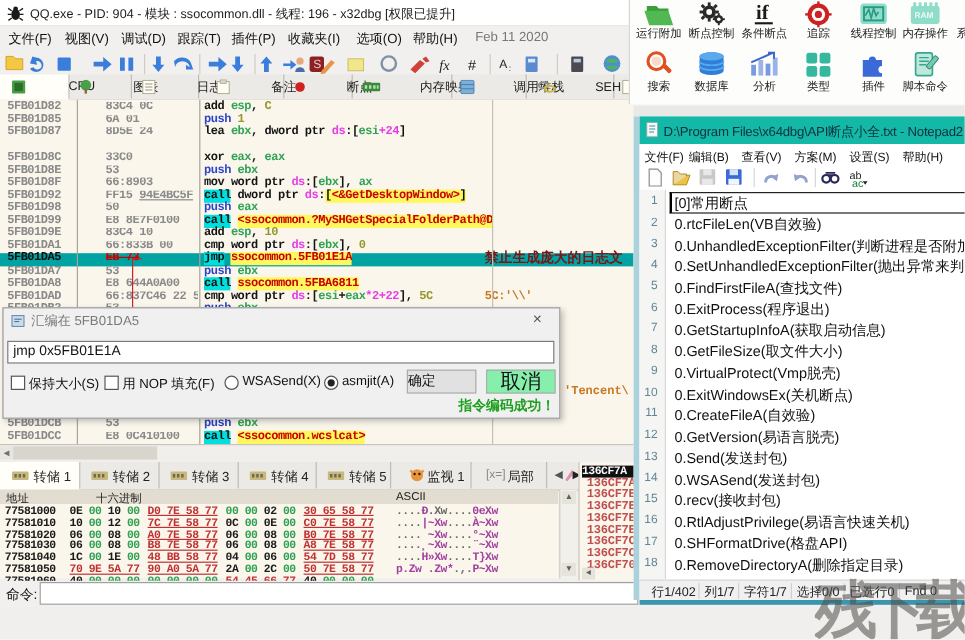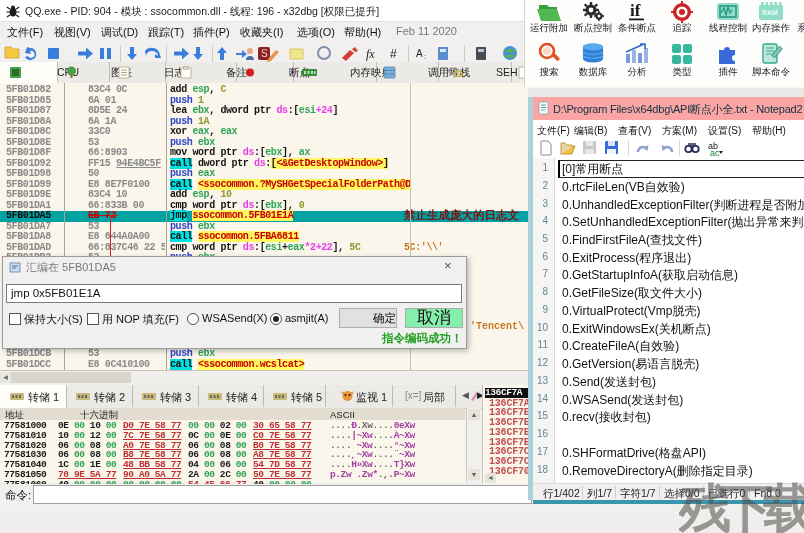--- a/index.html
+++ b/index.html
@@ -177,21 +177,20 @@
     <div class="tab" style="left:512px;width:30px">
         <svg width="12" height="13" style="position:absolute;left:6px;top:4px">
           <rect x="1" y="1" width="10" height="11" fill="#fffef4" stroke="#b0a890" stroke-width="0.8"></rect>
         </svg>
       </div>
   </div>
   <div class="r" id="disasm">
     <div class="drow" style="top:2px"><span class="da">5FB01D82</span><span class="db">83C4 0C</span><span class="di">add <span class="kg">esp</span>, <span class="kn">C</span></span></div>
     <div class="drow" style="top:12.5px"><span class="da">5FB01D85</span><span class="db">6A 01</span><span class="di"><span class="kp">push</span> <span class="kn">1</span></span></div>
     <div class="drow" style="top:23px"><span class="da">5FB01D87</span><span class="db">8D5E 24</span><span class="di">lea <span class="kg">ebx</span>, dword ptr <span class="kd">ds</span>:[<span class="kg">esi</span><span class="kd">+24</span>]</span></div>
-    <div class="drow" style="top:33.5px"><span class="da">5FB01D8A</span><span class="db">6A 1A</span><span class="di"><span class="kp">push</span> <span class="kn">1A</span></span></div>
     <div class="drow" style="top:44px"><span class="da">5FB01D8C</span><span class="db">33C0</span><span class="di">xor <span class="kg">eax</span>, <span class="kg">eax</span></span></div>
     <div class="drow" style="top:54.5px"><span class="da">5FB01D8E</span><span class="db">53</span><span class="di"><span class="kp">push</span> <span class="kg">ebx</span></span></div>
     <div class="drow" style="top:65px"><span class="da">5FB01D8F</span><span class="db">66:8903</span><span class="di">mov word ptr <span class="kd">ds</span>:[<span class="kg">ebx</span>], <span class="kg">ax</span></span></div>
     <div class="drow" style="top:75.5px"><span class="da">5FB01D92</span><span class="db">FF15 <u>94E4BC5F</u></span><span class="di"><span class="kc">call</span> dword ptr <span class="kd">ds</span>:<span class="ky"><span style="color:#101010">[</span>&lt;&amp;GetDesktopWindow&gt;<span style="color:#101010">]</span></span></span></div>
     <div class="drow" style="top:86px"><span class="da">5FB01D98</span><span class="db">50</span><span class="di"><span class="kp">push</span> <span class="kg">eax</span></span></div>
     <div class="drow" style="top:96.5px"><span class="da">5FB01D99</span><span class="db">E8 8E7F0100</span><span class="di"><span class="kc">call</span> <span class="ky">&lt;ssocommon.?MySHGetSpecialFolderPath@D</span></span></div>
     <div class="drow" style="top:107px"><span class="da">5FB01D9E</span><span class="db">83C4 10</span><span class="di">add <span class="kg">esp</span>, <span class="kn">10</span></span></div>
     <div class="drow" style="top:117.5px"><span class="da">5FB01DA1</span><span class="db">66:833B 00</span><span class="di">cmp word ptr <span class="kd">ds</span>:[<span class="kg">ebx</span>], <span class="kn">0</span></span></div>
     <div class="drow" style="top:128px;background:#00a2a2;width:528px"><span class="da" style="color:#101010;font-weight:bold">5FB01DA5</span><span class="db" style="color:#c80000;text-decoration:line-through">EB 73</span><span class="di"><span class="kc">jmp</span> <span class="ky">ssocommon.5FB01E1A</span><span style="position:absolute;left:234px;color:#7c1414;font-size:11.5px;letter-spacing:0">禁止生成庞大的日志文</span></span></div>
     <div class="drow" style="top:138.5px"><span class="da">5FB01DA7</span><span class="db">53</span><span class="di"><span class="kp">push</span> <span class="kg">ebx</span></span></div>
@@ -314,21 +313,21 @@
     </div>
     <div style="position:absolute;left:6px;top:56px;width:10px;height:10px;background:#fff;border:1px solid #555"></div>
     <span style="position:absolute;left:21px;top:55px;font-size:11px;color:#111">保持大小(S)</span>
     <div style="position:absolute;left:84px;top:56px;width:10px;height:10px;background:#fff;border:1px solid #555"></div>
     <span style="position:absolute;left:99px;top:55px;font-size:11px;color:#111">用 NOP 填充(F)</span>
     <div style="position:absolute;left:184px;top:56px;width:10px;height:10px;background:#fff;border:1px solid #555;border-radius:50%"></div>
     <span style="position:absolute;left:199px;top:55px;font-size:11px;color:#111">WSASend(X)</span>
     <div style="position:absolute;left:267px;top:56px;width:10px;height:10px;background:#fff;border:1px solid #555;border-radius:50%"></div>
     <div style="position:absolute;left:270px;top:59px;width:6px;height:6px;background:#222;border-radius:50%"></div>
     <span style="position:absolute;left:282px;top:55px;font-size:11px;color:#111">asmjit(A)</span>
-    <div style="position:absolute;left:336px;top:51px;width:56px;height:18px;background:#e1e1e1;border:1px solid #adadad;text-align:right;font-size:11.5px;color:#111;line-height:18px">确定</div>
+    <div style="position:absolute;left:336px;top:51px;width:56px;height:18px;background:#e1e1e1;border:1px solid #adadad;text-align:left;font-size:11.5px;color:#111;line-height:18px">确定</div>
     <div style="position:absolute;left:402px;top:51px;width:56px;height:18px;background:#86efac;border:1px solid #adadad;text-align:center;font-size:17px;color:#111;line-height:18px">取消</div>
     <span style="position:absolute;left:379px;top:74px;font-size:11.5px;font-weight:bold;color:#1fa01f">指令编码成功！</span>
   </div>
   <div class="r" id="panel" style="left:524px;top:0;width:280px;height:87px;background:#fdfdfc;border-left:1px solid #d8d5cf;">
     <div class="pc" style="left:2px"><svg width="28" height="22" viewBox="0 0 28 22">
           <path d="M4 4 h8 l2 2 h8 v3 h-18 z" fill="#3a9e3a"></path>
           <path d="M2 8 h20 l4 12 h-20 z" fill="#52b852"></path>
         </svg><div class="pl">运行附加</div></div>
     <div class="pc" style="left:46px"><svg width="28" height="22" viewBox="0 0 28 22">
           <g fill="#2a2a2a">
@@ -411,21 +410,21 @@
         </svg><div class="pl">插件</div></div>
     <div class="pc pc2" style="left:224px"><svg width="28" height="24" viewBox="0 0 28 24">
           <rect x="6" y="2" width="14" height="19" rx="2" fill="#bfe8dc" stroke="#35a890" stroke-width="1.4"></rect>
           <path d="M9 6 h8 M9 9 h8 M9 12 h6" stroke="#35a890" stroke-width="1.2"></path>
           <rect x="14" y="8" width="12" height="4" rx="1" transform="rotate(-50 20 10)" fill="#78c8b4" stroke="#2a8a74" stroke-width="0.8"></rect>
         </svg><div class="pl">脚本命令</div></div>
   </div>
   <div class="r" id="np2">
     <div style="position:absolute;left:0;top:0;width:276px;height:9px;background:#e9e9e7"></div>
     <div style="position:absolute;left:0;top:9px;width:276px;height:403px;background:#fff;border-left:5px solid #abd2da;box-sizing:border-box"></div>
-    <div style="position:absolute;left:5px;top:9px;width:271px;height:23px;background:#fca5a5">
+    <div style="position:absolute;left:5px;top:9px;width:271px;height:23px;background:#14b8a6">
       <svg width="13" height="14" style="position:absolute;left:5px;top:4px">
           <rect x="1" y="1" width="9" height="12" fill="#f8f8f8" stroke="#8aa" stroke-width="0.7"></rect>
           <path d="M3 4 h5 M3 6.5 h5 M3 9 h4" stroke="#318e9e" stroke-width="0.8"></path>
         </svg>
       <span style="position:absolute;left:20px;top:5px;font-size:11px;letter-spacing:-0.2px;color:#0d3240;white-space:nowrap">D:\Program Files\x64dbg\API断点小全.txt - Notepad2</span>
     </div>
     <div style="position:absolute;left:5px;top:32px;width:271px;height:18px;background:#fff;font-size:10px;color:#111">
       <span style="position:absolute;left:4px;top:4px">文件(F)</span>
       <span style="position:absolute;left:41px;top:4px">编辑(B)</span>
       <span style="position:absolute;left:85px;top:4px">查看(V)</span>
@@ -503,20 +502,21 @@
       <div class="tx" style="top:91.7px">0.ExitProcess(程序退出)</div>
       <div class="tx" style="top:109.4px">0.GetStartupInfoA(获取启动信息)</div>
       <div class="tx" style="top:127.1px">0.GetFileSize(取文件大小)</div>
       <div class="tx" style="top:144.9px">0.VirtualProtect(Vmp脱壳)</div>
       <div class="tx" style="top:162.6px">0.ExitWindowsEx(关机断点)</div>
       <div class="tx" style="top:180.3px">0.CreateFileA(自效验)</div>
       <div class="tx" style="top:198.1px">0.GetVersion(易语言脱壳)</div>
       <div class="tx" style="top:215.8px">0.Send(发送封包)</div>
       <div class="tx" style="top:233.5px">0.WSASend(发送封包)</div>
       <div class="tx" style="top:251.3px">0.recv(接收封包)</div>
+      <div class="tx" style="top:269px">0.RtlAdjustPrivilege(易语言快速关机)</div>
       <div class="tx" style="top:286.7px">0.SHFormatDrive(格盘API)</div>
       <div class="tx" style="top:304.5px">0.RemoveDirectoryA(删除指定目录)</div>
     </div>
     <div style="position:absolute;left:5px;top:395px;width:271px;height:17px;background:#f0f0f0;border-top:1px solid #d8d8d8;font-size:10.5px;color:#222">
       <span style="position:absolute;left:10px;top:3px;white-space:nowrap">行1/402</span>
       <span style="position:absolute;left:54px;top:3px;white-space:nowrap">列1/7</span>
       <span style="position:absolute;left:87px;top:3px;white-space:nowrap">字符1/7</span>
       <span style="position:absolute;left:131px;top:3px;white-space:nowrap">选择0/0</span>
       <span style="position:absolute;left:175px;top:3px;white-space:nowrap">已选行0</span>
       <span style="position:absolute;left:221px;top:3px;white-space:nowrap">Fnd 0</span>

